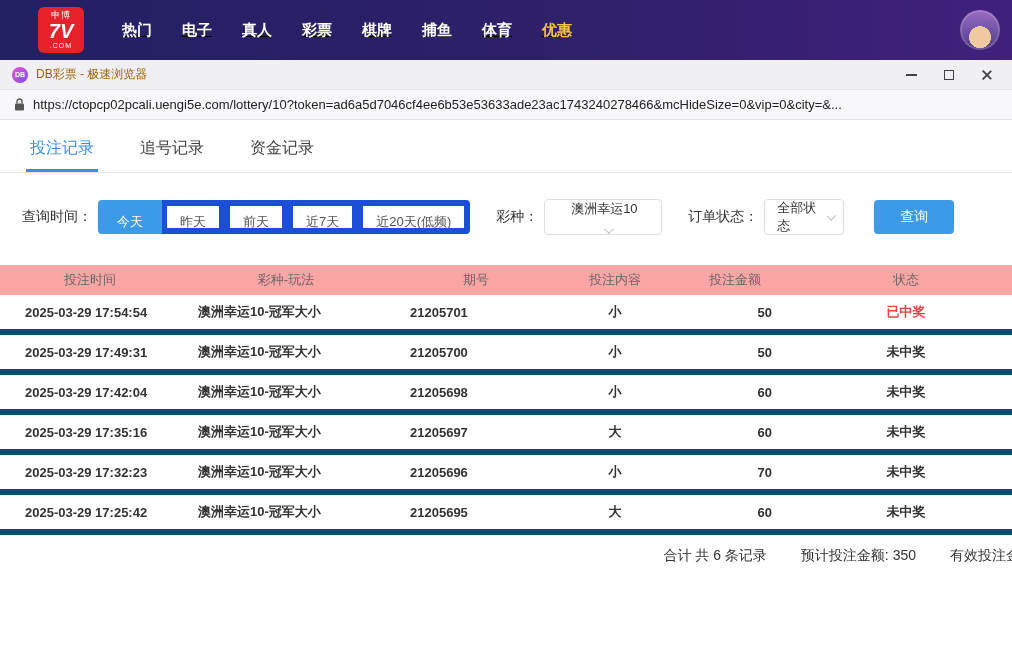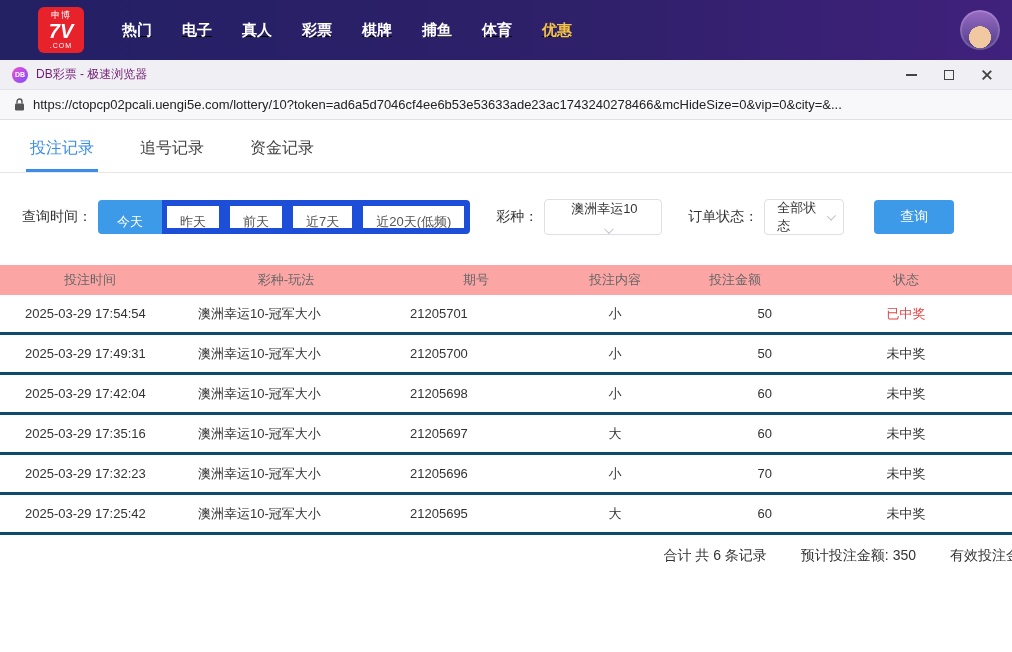--- a/index.html
+++ b/index.html
@@ -36,21 +36,21 @@
   .titlebar {
     height:30px; background:#f0eff3; display:flex; align-items:center;
     padding:0 12px; border-bottom:1px solid #e3e3e7; position:relative;
   }
   .favicon {
     width:16px; height:16px; border-radius:50%;
     background:linear-gradient(135deg,#f04fd0,#7c4dff);
     color:#fff; font-size:7px; font-weight:bold;
     display:flex; align-items:center; justify-content:center; margin-right:8px;
   }
-  .window-title { font-size:12px; color:#701a75; }
+  .window-title { font-size:12px; color:#a16207; }
   .win-controls { position:absolute; right:6px; top:0; height:30px; display:flex; }
   .win-btn { width:38px; height:30px; display:flex; align-items:center; justify-content:center; cursor:pointer; }
   .icon-min { width:11px; height:1.5px; background:#444; display:block; }
   .icon-max { width:10px; height:10px; border:1.2px solid #444; display:block; }
   .icon-close { position:relative; width:12px; height:12px; display:block; }
   .icon-close::before,.icon-close::after {
     content:""; position:absolute; left:5px; top:0; width:1.6px; height:12px; background:#444;
   }
   .icon-close::before { transform:rotate(45deg); }
   .icon-close::after { transform:rotate(-45deg); }
@@ -98,21 +98,21 @@
     margin-left:30px; background:#3d9ae8; color:#fff; border:none; border-radius:4px;
     height:34px; padding:0 26px; font-size:14px; cursor:pointer;
     font-family:"Liberation Sans","DejaVu Sans",sans-serif;
   }
 
   
   .table { margin-top:30px; width:1012px; }
   .thead, .trow, .tsummary { display:grid; grid-template-columns:180px 212px 168px 110px 130px 1fr; align-items:center; }
   .thead { background:#fca5a5; height:30px; }
   .th { font-size:13px; color:#666; text-align:center; }
-  .trow { height:40px; border-bottom:3px solid #0c4a6e; }
+  .trow { height:40px; border-bottom:6px solid #0c4a6e;font-weight:bold; }
   .td { font-size:13px; color:#333; }
   .td.c-time { padding-left:25px; }
   .td.c-game { padding-left:18px; }
   .td.c-issue { padding-left:18px; }
   .td.c-content { text-align:center; }
   .td.c-amount { text-align:right; padding-right:28px; }
   .td.c-status { text-align:center; }
   .td.c-status.won { color:#e54545; }
 
   .summary-row {

